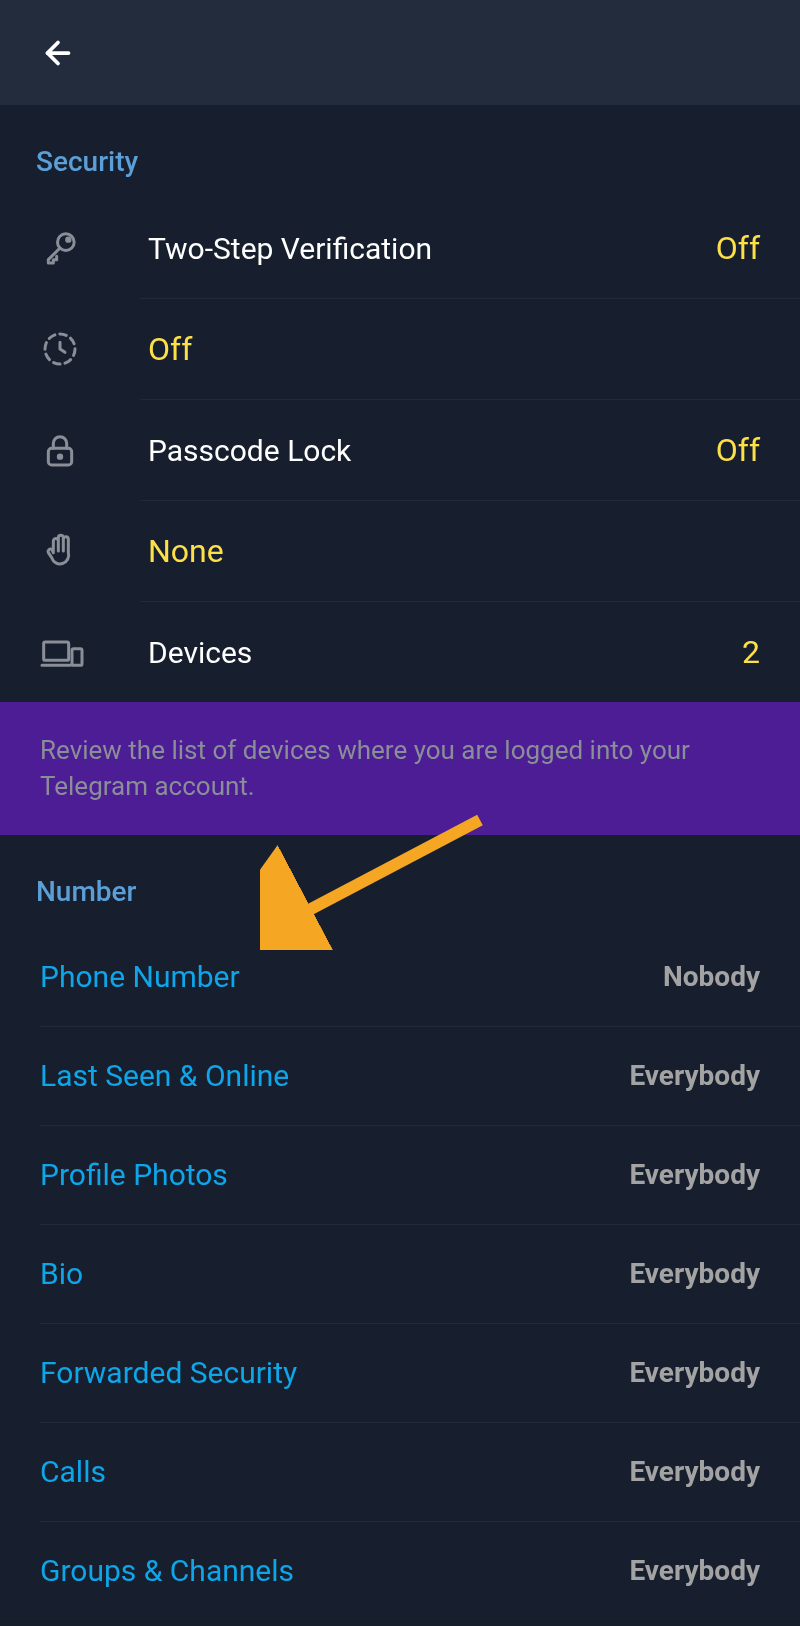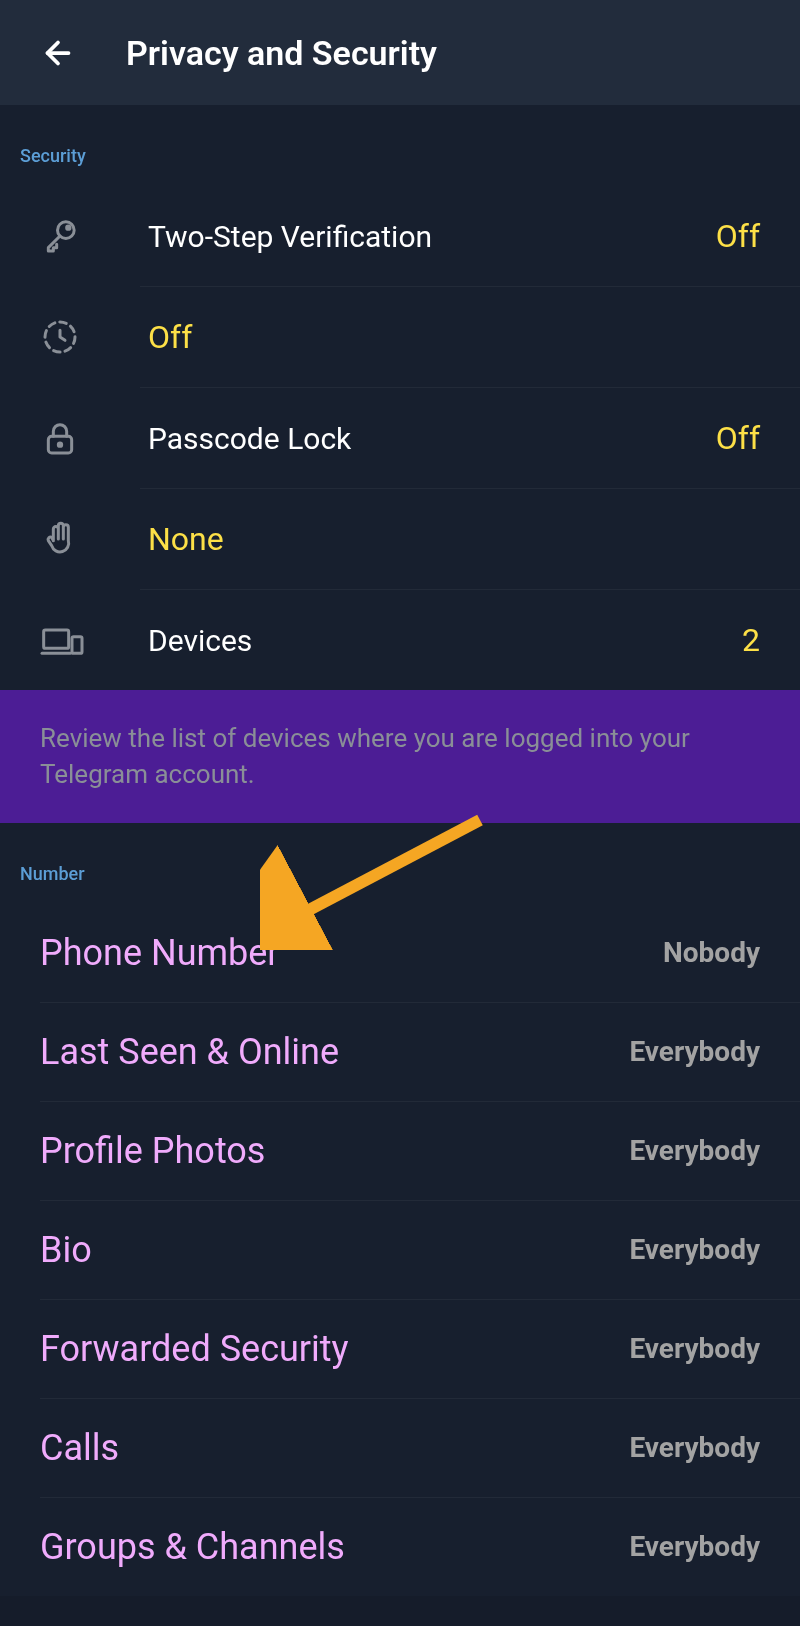--- a/index.html
+++ b/index.html
@@ -33,23 +33,23 @@
     }
     .page-title {
       font-size: 34px;
       font-weight: 600;
       color: #fff;
     }
     .content {
       background: #171f2e;
     }
     .section-header {
-      padding: 40px 40px 20px 20px;
+      padding: 40px 40px 20px 36px;
       color: #5c9ed6;
-      font-size: 18px;
+      font-size: 28px;
       font-weight: 500;
     }
     .setting-row {
       display: flex;
       align-items: center;
       height: 100px;
       padding: 0 40px 0 40px;
       cursor: pointer;
       position: relative;
       gap: 8px;
@@ -93,22 +93,22 @@
     }
     .privacy-row {
       display: flex;
       align-items: center;
       height: 98px;
       padding: 0 40px;
       cursor: pointer;
       position: relative;
     }
     .privacy-label {
-      font-size: 36px;
-      color: #f0abfc;
+      font-size: 30px;
+      color: #0ea5e9;
       flex: 1;
     }
     .privacy-value {
       font-size: 28px;
       color: #a3a3a3;
       font-weight: bold;
     }
     .arrow-annotation {
       position: absolute;
       pointer-events: none;
@@ -118,21 +118,20 @@
 </head>
 <body>
 
 <div class="header">
   <div class="back-btn">
     <svg width="36" height="36" viewBox="0 0 24 24" fill="none" stroke="currentColor" stroke-width="2.5" stroke-linecap="round" stroke-linejoin="round">
       <line x1="19" y1="12" x2="5" y2="12"></line>
       <polyline points="12 19 5 12 12 5"></polyline>
     </svg>
   </div>
-  <div class="page-title">Privacy and Security</div>
 </div>
 
 <div class="content">
 
   <div class="section-header">Security</div>
 
   <div class="setting-row setting-row-with-icon">
     <div class="setting-icon">
       <svg width="40" height="40" viewBox="0 0 24 24" fill="none" stroke="currentColor" stroke-width="1.8" stroke-linecap="round" stroke-linejoin="round">
         <circle cx="15.5" cy="8.5" r="5"></circle>

